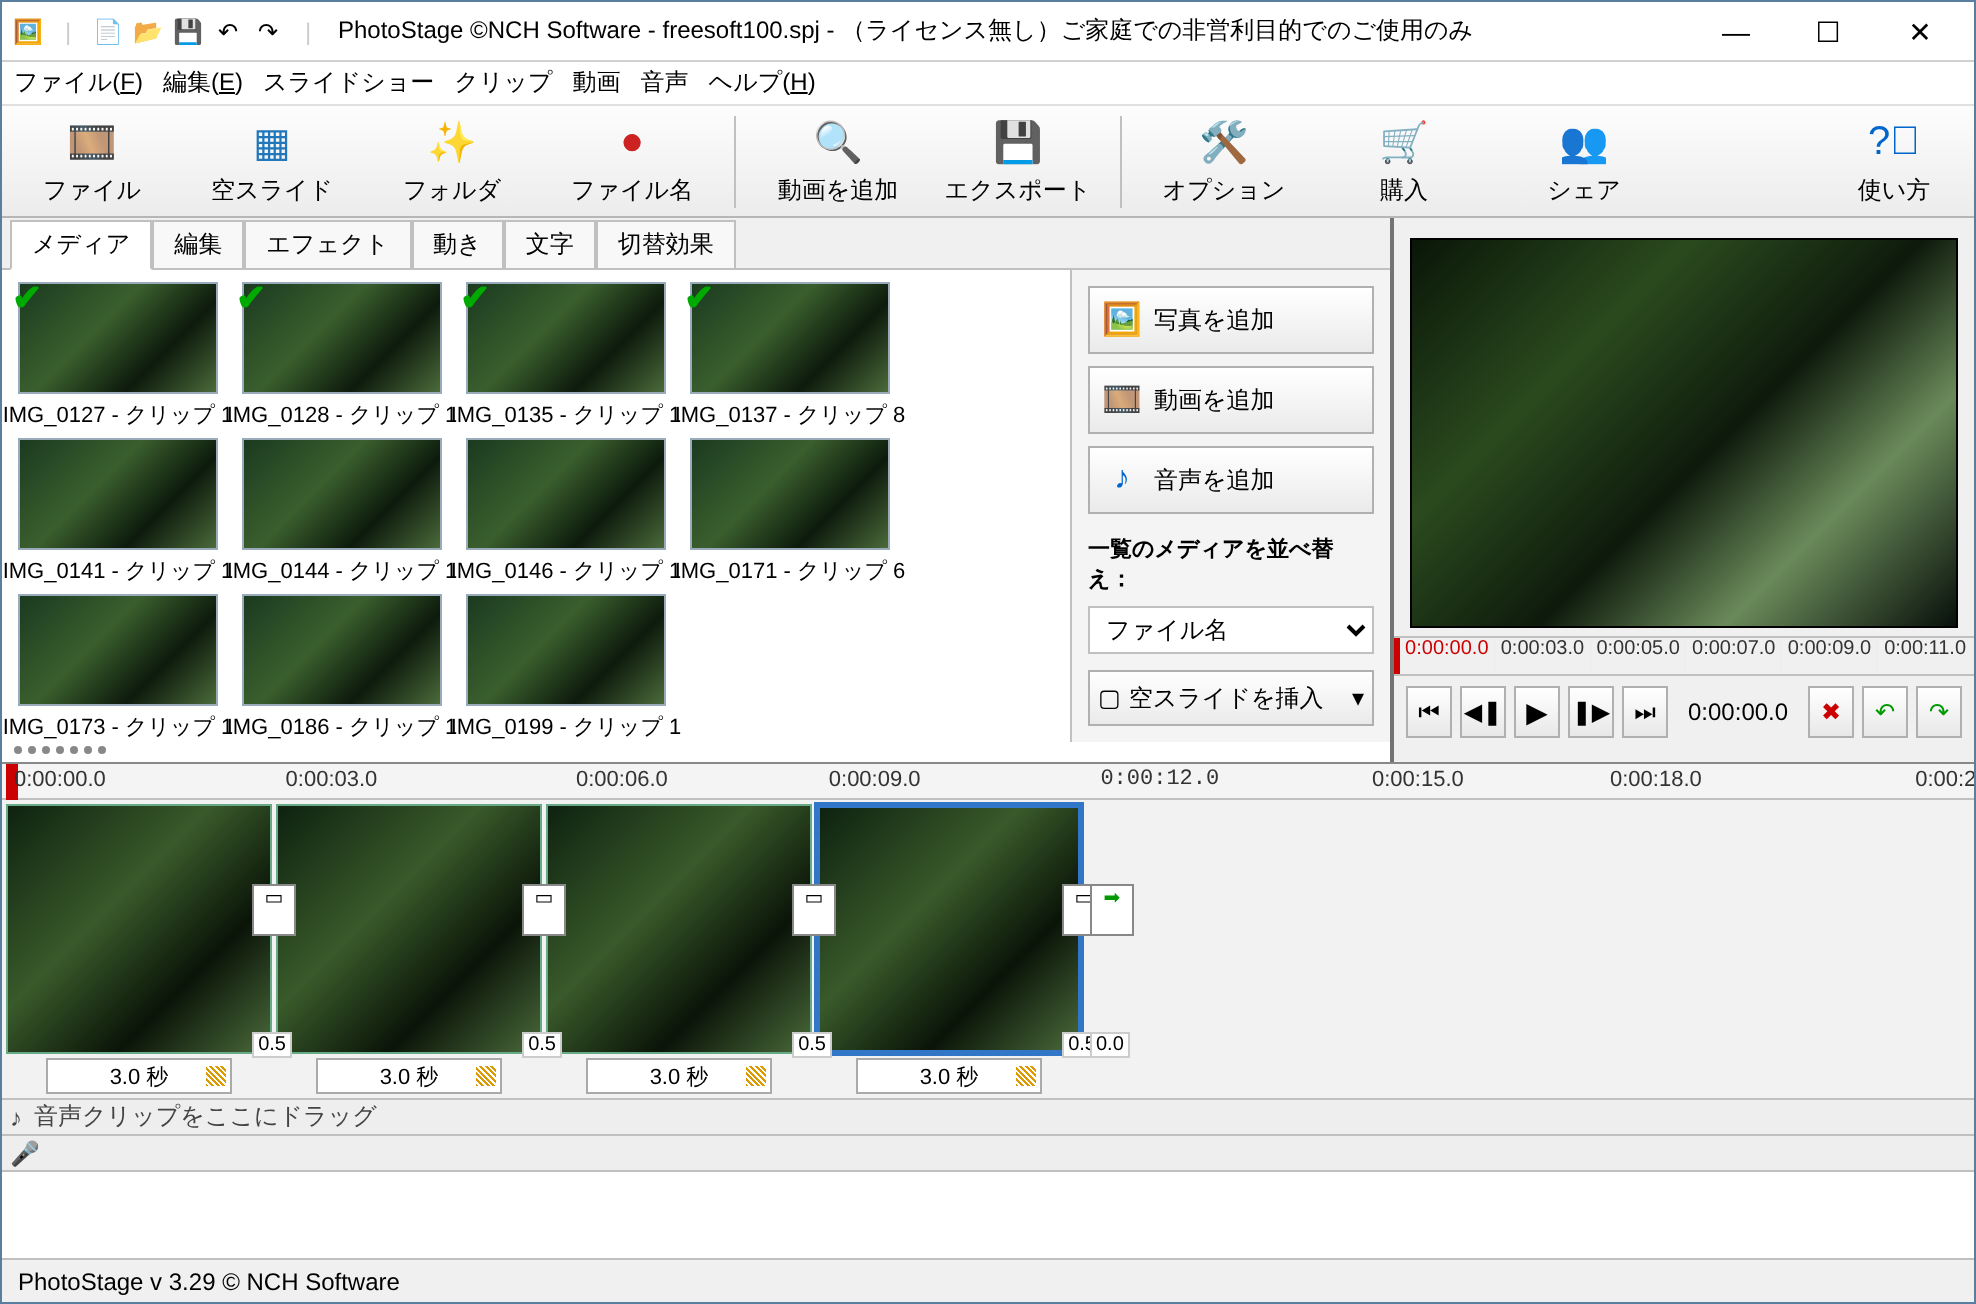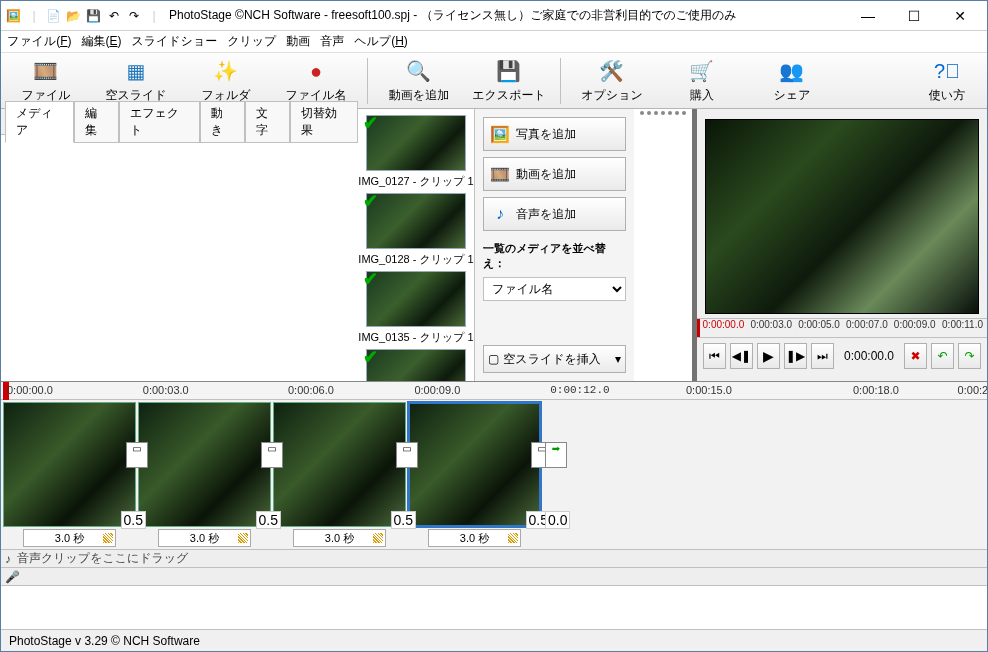--- a/index.html
+++ b/index.html
@@ -10,21 +10,21 @@
 .titlebar .title { flex: 1; margin-left: 6px; font-size: 12px; white-space: nowrap; overflow: hidden; }
 .titlebar .winbtn { display: flex; gap: 0; }
 .titlebar .winbtn div { width: 46px; height: 28px; display: flex; align-items: center; justify-content: center; font-size: 14px; }
 .menubar { height: 22px; display: flex; align-items: center; padding: 0 6px; gap: 10px; font-size: 12px; border-bottom: 1px solid #e0e0e0; }
 .menubar span u { text-decoration: underline; }
 .toolbar { height: 56px; display: flex; align-items: center; border-bottom: 1px solid #b6b6b6; background: linear-gradient(#fdfdfd,#ececec); }
 .toolbar .tbtn { width: 90px; height: 56px; display: flex; flex-direction: column; align-items: center; justify-content: center; gap: 2px; font-size: 12px; }
 .toolbar .tbtn.help { margin-left: auto; width: 80px; }
 .toolbar .tbtn .ticon { width: 28px; height: 28px; display:flex; align-items:center; justify-content:center; font-size: 20px; }
 .midrow { flex: 1; display: flex; min-height: 0; }
-.leftcol { flex: 1; display: flex; border-right: 5px solid #737373; }
+.leftcol { flex: 1; display: flex; flex-direction: column; border-right: 2px solid #737373; }
 .tabbar { height: 26px; display: flex; align-items: center; background: #f0f0f0; border-bottom: 1px solid #c0c0c0; padding-left: 4px; gap: 0; }
 .tabbar .tab { padding: 3px 10px; border: 1px solid #c0c0c0; background: #f8f8f8; margin-bottom: -1px; font-size: 12px; }
 .tabbar .tab.active { background: #fff; border-bottom: 1px solid #fff; }
 .mediapane { flex: 1; display: flex; min-height: 0; }
 .thumbgrid { flex: 1; overflow: auto; padding: 6px 4px; display: flex; flex-wrap: wrap; align-content: flex-start; gap: 4px 4px; }
 .mitem { width: 108px; display: flex; flex-direction: column; align-items: center; }
 .mitem .thumb { width: 100px; height: 56px; background: linear-gradient(135deg,#1b3a20,#3a5f2d 40%,#0d1a0c 70%,#4b6a3a); position: relative; border: 1px solid #9ab; }
 .mitem .chk { position: absolute; top: -4px; left: -4px; width: 20px; height: 20px; color: #0a0; font-size: 18px; font-weight: bold; }
 .mitem .cap { font-size: 11px; margin-top: 3px; white-space: nowrap; }
 .dotstrip { height: 10px; display: flex; gap: 3px; padding: 2px 6px; }
@@ -47,21 +47,21 @@
 .pcontrols .grn { color: #090; }
 .timeline { height: 248px; display: flex; flex-direction: column; border-top: 1px solid #888; }
 .truler { height: 18px; background: #f4f4f4; border-bottom: 1px solid #c0c0c0; display: flex; font-size: 11px; color: #333; position: relative; }
 .truler .mark { position: absolute; top: 2px; }
 .truler .ph { position: absolute; left: 2px; top: 0; width: 6px; height: 18px; background: #c00;}
 .clips { height: 150px; background: #f2f2f2; display: flex; padding: 2px 0 0 2px; gap: 2px; border-bottom: 1px solid #c0c0c0; }
 .clip { width: 133px; position: relative; display:flex; flex-direction:column; }
 .clip .cimg { flex:1; background: linear-gradient(135deg,#0e2210,#395a2a 40%,#0a1408 70%,#4a6a3a); border: 1px solid #6a8; }
 .clip.sel .cimg { border: 2px solid #3276c8; outline: 1px solid #3276c8; }
 .clip .trbtn { position: absolute; right: -12px; top: 40px; width: 22px; height: 26px; background: #fff; border: 1px solid #888; display:flex; flex-direction:column; align-items:center; z-index: 2; font-size:10px; }
-.clip .trval { position:absolute; right:-10px; bottom: 20px; font-size: 14px; background:#fff; padding:0 2px; border:1px solid #ccc; z-index:2;}
+.clip .trval { position:absolute; right:-10px; bottom: 20px; font-size: 10px; background:#fff; padding:0 2px; border:1px solid #ccc; z-index:2;}
 .clip .dur { height: 18px; background: #fff; border: 1px solid #aaa; margin: 2px 20px; font-size: 11px; display:flex; align-items:center; justify-content:center; gap:4px; position: relative; }
 .clip .dur::after { content:""; width: 10px; height:10px; background:repeating-linear-gradient(45deg,#d90,#d90 1px,#fff 1px,#fff 2px); position:absolute; right:2px;}
 .clip.end { width: 26px; }
 .clip.end .trbtn .ar { color:#090; }
 .audiorow { height: 18px; background: #eee; border-bottom: 1px solid #c0c0c0; display: flex; align-items: center; gap: 6px; padding: 0 4px; font-size: 12px; color:#444; }
 .micrpw { height: 18px; background: #eee; border-bottom: 1px solid #c0c0c0; display:flex; align-items:center; padding: 0 4px; color:#666;}
 .fill { flex: 1; background: #fff; }
 .status { height: 22px; border-top: 1px solid #c0c0c0; background: #f0f0f0; display: flex; align-items: center; padding: 0 8px; font-size: 12px; }
 </style>
 </head>
@@ -264,21 +264,21 @@
 
 <div class="timeline">
   <div class="truler" id="truler">
     <div class="ph"></div>
   <div class="mark" style="left: 6px;">0:00:00.0</div>
       <div class="mark" style="left: 141.8px;">0:00:03.0</div>
       <div class="mark" style="left: 287px;">0:00:06.0</div>
       <div class="mark" style="left: 413.4px;">0:00:09.0</div>
       <div class="mark" style="left: 549.2px; font-family: Liberation Mono, monospace;">0:00:12.0</div>
       <div class="mark" style="left: 685px;">0:00:15.0</div>
-      <div class="mark" style="left: 852px;">0:00:18.0</div>
+      <div class="mark" style="left: 804px;">0:00:18.0</div>
       <div class="mark" style="left: 956.6px;">0:00:21.0</div>
     </div>
   <div class="clips" id="clips">
       <div class="clip">
         <div class="cimg"></div>
   <div class="trbtn">
           <span>▭</span>
         </div>
   <div class="trval">0.5</div>
   <div class="dur">3.0 秒</div>

